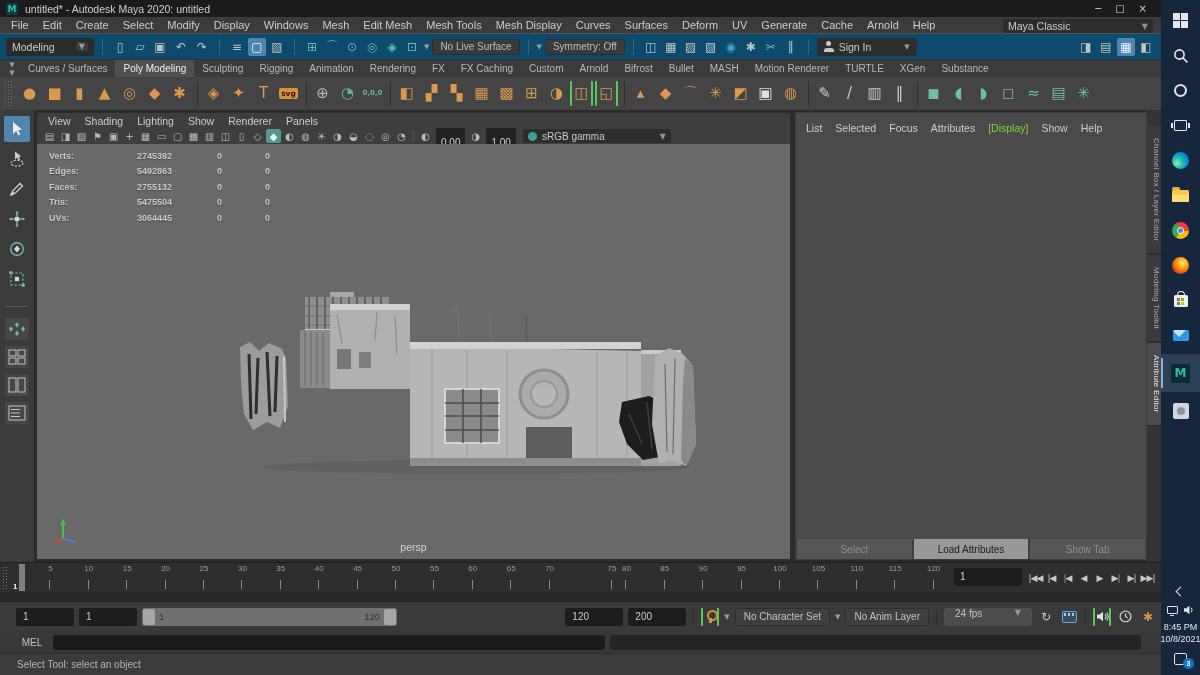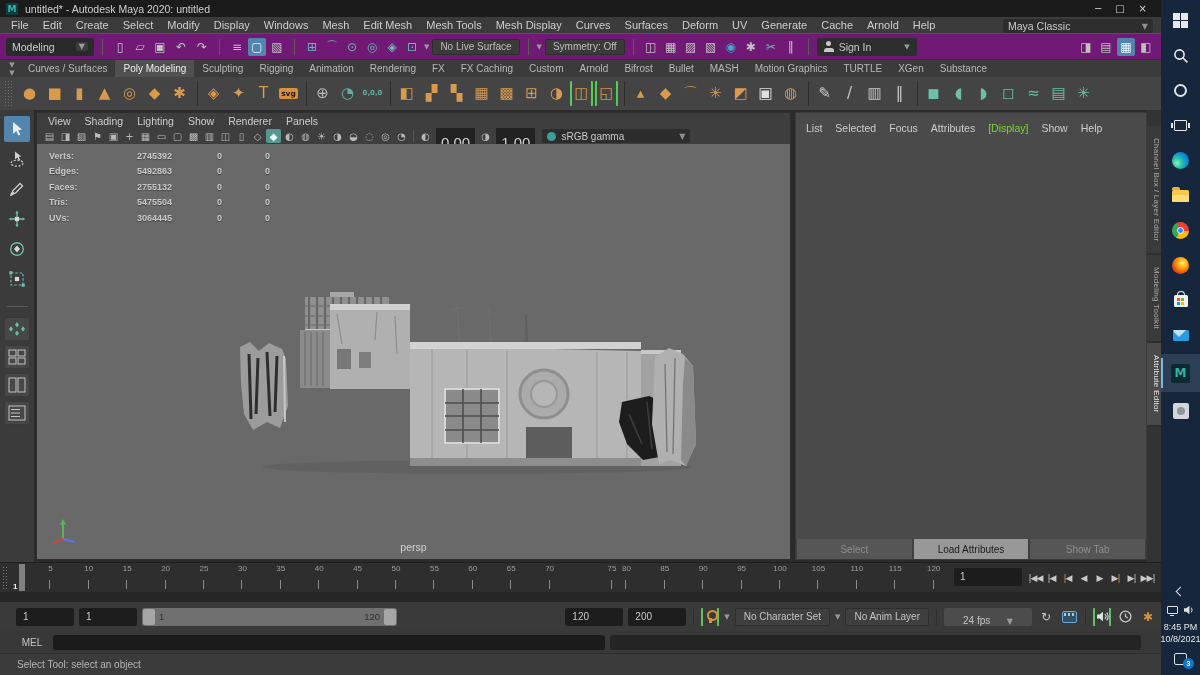--- a/index.html
+++ b/index.html
@@ -26,21 +26,21 @@
   .workspace { margin-left:auto; display:flex; align-items:center; gap:6px; padding-right:4px;flex-direction:column; }
   .workspace .ws-label { color:#9f9f9f; font-size:10.5px; }
   .ws-dropdown { width:150px; height:14px; background:#2d2d2d; border-radius:2px; display:flex; align-items:center;
     padding:0 5px; color:#c9c9c9; font-size:10.5px; }
   .ws-dropdown .arrow { margin-left:auto; color:#8f8f8f; font-size:8px; }
   .lock { width:9px; height:7px; background:#c9c9c9; border-radius:1px; position:relative; margin-top:3px; }
   .lock::before { content:''; position:absolute; top:-4px; left:1.5px; width:6px; height:5px;
     border:1.5px solid #c9c9c9; border-bottom:none; border-radius:3px 3px 0 0; }
 
   
-  .statusline { height:26px; background:#701a75; border-top:1px solid #535353; display:flex; align-items:center;
+  .statusline { height:26px; background:#0c4a6e; border-top:1px solid #535353; display:flex; align-items:center;
     padding:0 6px; gap:3px; flex:0 0 auto; overflow:hidden; }
   .mode-dropdown { width:88px; height:18px; background:#2a2a2a; border-radius:2px; display:flex; align-items:center;
     padding:0 6px; color:#cdcdcd; font-size:10.5px; }
   .mode-dropdown .arrow { margin-left:auto; font-size:8px; color:#9a9a9a; background:#3c3c3c; padding:0 3px; border-radius:2px; }
   .grp-sep { width:1px; height:16px; background:#5a5a5a; margin:0 5px; }
   .sl-icons { display:flex; align-items:center; gap:2px; }
   .sl-icon { width:18px; height:18px; display:flex; align-items:center; justify-content:center;
     color:#c2c2c2; font-size:12px; border-radius:2px; }
   .sl-icon.active { background:#5285ad; color:#eef6ff; }
   .sl-field { height:16px; background:#3a3a3a; border:1px solid #2d2d2d; border-radius:2px; color:#bdbdbd;
@@ -86,21 +86,21 @@
     display:flex; align-items:center; justify-content:center; }
 
   .viewport-panel { position:absolute; left:36px; top:2px; width:755px; height:448px; background:#3e3e3e;
     border:1px solid #2e2e2e; display:flex; flex-direction:column; }
   .vp-menus { height:15px; display:flex; align-items:center; padding:0 4px; gap:0; }
   .vp-menus span { color:#cdcdcd; font-size:10.5px; padding:0 7px; white-space:nowrap; }
   .vp-toolbar { height:16px; display:flex; align-items:center; padding:0 5px; gap:1px; overflow:hidden; background:#3e3e3e; }
   .vpt-icon { width:15px; height:14px; display:flex; align-items:center; justify-content:center;
     color:#b9b9b9; font-size:10px; flex:0 0 auto; }
   .vpt-icon.active { background:#55988f; color:#eafaf7; border-radius:2px; }
-  .vp-field { background:#222; border-radius:2px; color:#cfcfcf; font-size:15px; padding:10px 5px; height:13px;
+  .vp-field { background:#222; border-radius:2px; color:#cfcfcf; font-size:10px; padding:10px 5px; height:13px;
     line-height:13px; margin:0 2px; }
   .cs-dropdown { width:148px; height:14px; background:#2d2d2d; border-radius:2px; display:flex; align-items:center;
     gap:5px; padding:0 5px; margin-left:4px; }
   .cs-dot { width:9px; height:9px; border-radius:50%; background:#37a198; }
   .cs-dropdown .txt { color:#c9c9c9; font-size:10px; }
   .cs-dropdown .arrow { margin-left:auto; color:#8f8f8f; font-size:8px; }
   .vp-sep { width:1px; height:12px; background:#555; margin:0 3px; }
 
   .vp-canvas { flex:1; position:relative; background:#696969; overflow:hidden; }
   .hud { position:absolute; top:4px; left:12px; }
@@ -153,21 +153,21 @@
   .rs-track { width:255px; height:18px; background:#707070; border-radius:3px; position:relative; display:flex;
     align-items:center; flex:0 0 auto; }
   .rs-handle { width:12px; height:16px; background:#a6a6a6; border-radius:2px; position:absolute; top:1px; }
   .rs-handle.left { left:1px; } .rs-handle.right { right:1px; }
   .rs-start { margin-left:17px; font-size:9.5px; color:#2e2e2e; }
   .rs-end { margin-left:auto; margin-right:17px; font-size:9.5px; color:#2e2e2e; }
   .rs-sep { width:1px; height:16px; background:#2c2c2c; margin:0 2px; flex:0 0 auto; }
   .rs-drop { height:18px; background:#3f3f3f; border:1px solid #2e2e2e; border-radius:2px; color:#c3c3c3;
     font-size:10px; display:flex; align-items:center; padding:0 8px; flex:0 0 auto; white-space:nowrap; }
   .fps-drop { height:18px; background:#4c4c4c; border-radius:2px; color:#c3c3c3; font-size:10px; display:flex;
-    align-items:flex-end; padding:0 19px; width:88px; flex:0 0 auto; }
+    align-items:flex-start; padding:0 11px; width:88px; flex:0 0 auto; }
   .fps-drop .arrow { margin-left:auto; font-size:8px; color:#9a9a9a; }
   .rs-icon { width:18px; height:18px; display:flex; align-items:center; justify-content:center; color:#c9c9c9;
     font-size:12px; flex:0 0 auto; }
   .green-brackets { border-left:2px solid #57c957; border-right:2px solid #57c957; border-radius:1px; }
   .key-shape { width:8px; height:13px; position:relative; }
   .key-shape::before { content:''; position:absolute; top:0; left:0.5px; width:7px; height:7px; border:2px solid #d8923f; border-radius:50%; }
   .key-shape::after { content:''; position:absolute; bottom:0; left:3px; width:2.5px; height:5px; background:#d8923f; }
   .clapper { width:15px; height:12px; border:1.5px solid #6ca6d8; border-radius:2px; background:#35505e; position:relative; }
   .clapper::before { content:''; position:absolute; top:1px; left:1px; right:1px; height:3px;
     background:repeating-linear-gradient(90deg,#9fc6e8 0 2px,#35505e 2px 4px); }
@@ -400,21 +400,21 @@
           <span>Rigging</span>
           <span>Animation</span>
           <span>Rendering</span>
           <span>FX</span>
           <span>FX Caching</span>
           <span>Custom</span>
           <span>Arnold</span>
           <span>Bifrost</span>
           <span>Bullet</span>
           <span>MASH</span>
-          <span>Motion Graphics</span>
+          <span>Motion Renderer</span>
           <span>TURTLE</span>
           <span>XGen</span>
           <span>Substance</span>
         </div>
     </div>
 
     <div class="shelf">
       <div class="shelf-gutter"></div>
       <div style="display:flex;align-items:center;gap:2px;overflow:hidden;">
 

